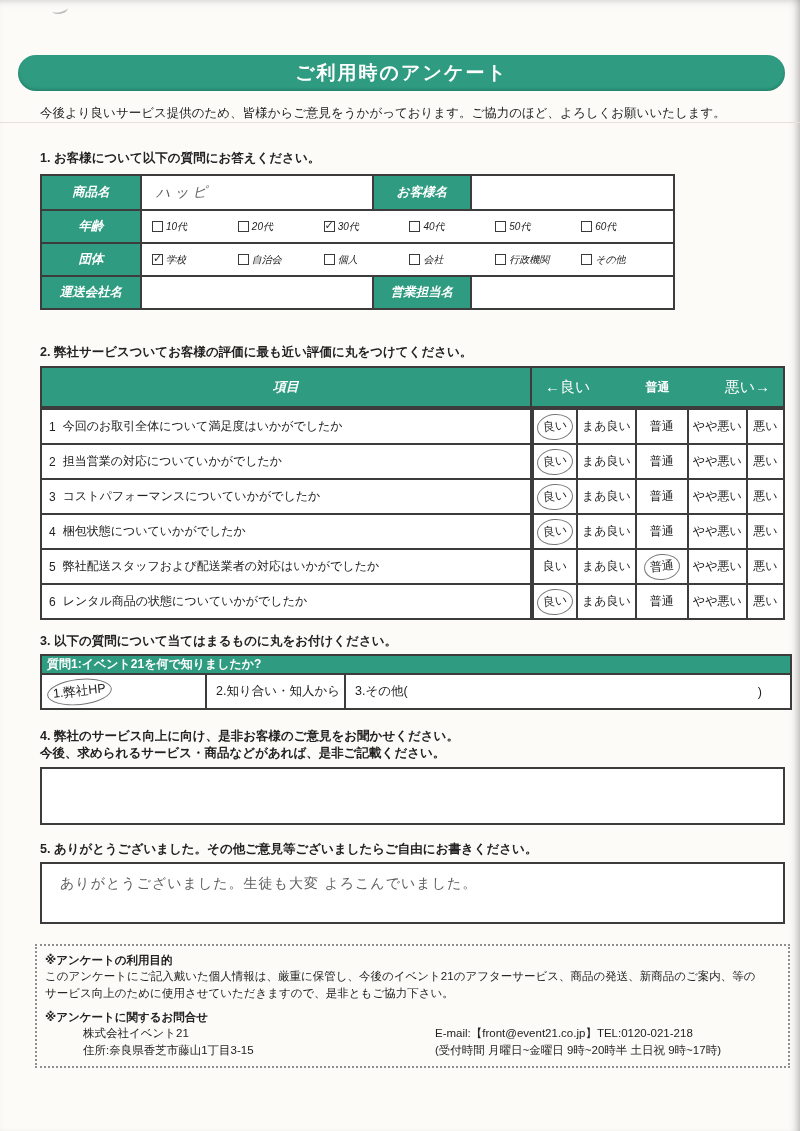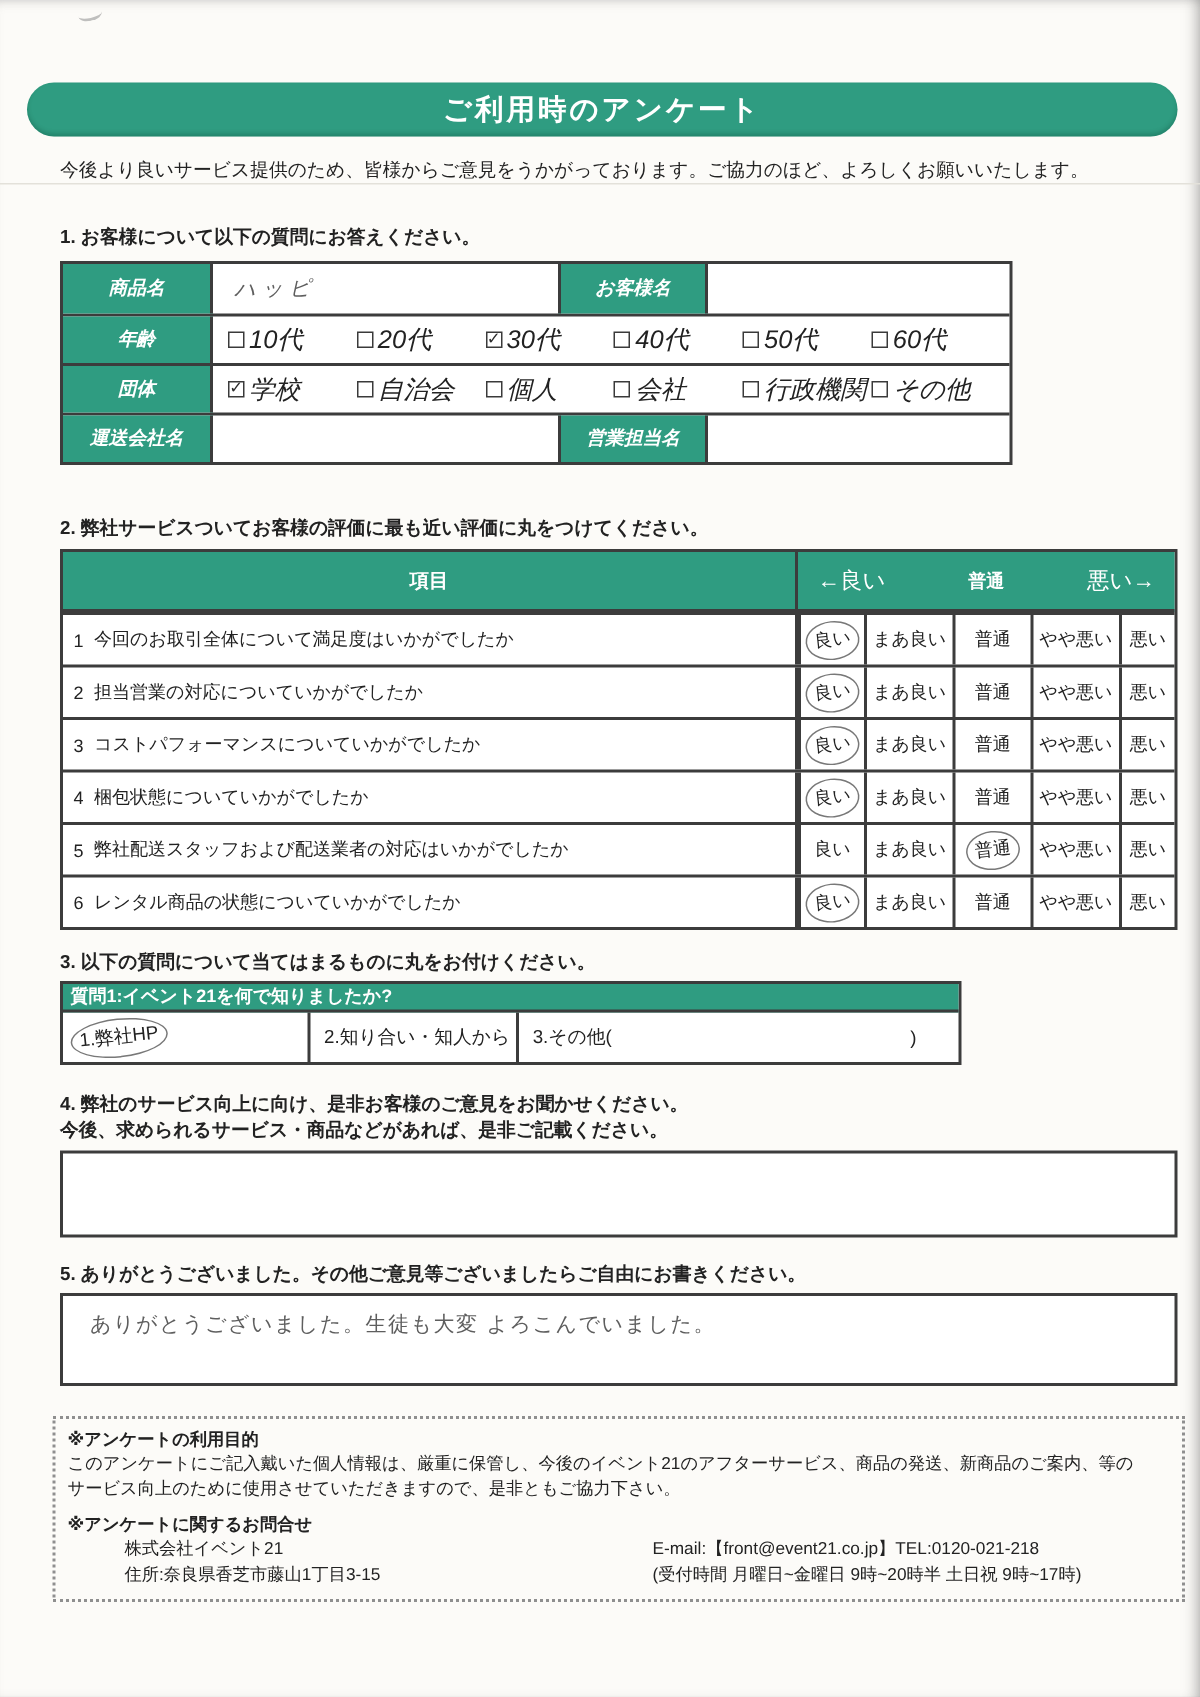--- a/index.html
+++ b/index.html
@@ -40,54 +40,54 @@
   .glabel {
     background:var(--accent); color:#fff; font-size:12.5px; font-weight:bold;
     display:flex; align-items:center; justify-content:center;
     border-right:2px solid var(--line); flex:0 0 100px;
   }
   .glabel.mid { border-left:2px solid var(--line); }
   .vcell { display:flex; align-items:center; padding-left:14px; }
   .v230 { flex:0 0 230px; }
   .v335 { flex:1; }
   .optrow { flex:1; display:flex; align-items:center; padding:0 6px 0 10px; }
-  .opt { flex:1; display:flex; align-items:center; gap:3px; font-size:17px; }
+  .opt { flex:1; display:flex; align-items:center; gap:3px; font-size:10px; }
   .cb {
     width:11px; height:11px; border:1.5px solid #3a3a3a; display:inline-flex;
     align-items:center; justify-content:center; font-size:11px; color:#2c2c2c; flex:0 0 11px;
   }
   .opt.checked .cb::after { content:"✓"; margin-top:-2px; }
 
   .handwrite {
     font-family:"DejaVu Sans",sans-serif; color:var(--hand);
     transform:rotate(-1.5deg); letter-spacing:2px;
   }
   .hw-product { font-size:14px; letter-spacing:4px; }
 
   
   .t2 { margin-top:5px; width:745px; border:2px solid var(--line); background:#fff; }
   .t2-head { display:flex; height:40px; background:var(--accent); color:#fff; border-bottom:2px solid var(--line); }
-  .t2-head .item { flex:0 0 490px; display:flex; align-items:center; justify-content:center; font-size:13px; font-weight:bold; border-right:2px solid var(--line); }
+  .t2-head .item { flex:0 0 490px; display:flex; align-items:center; justify-content:center; font-size:13px; font-weight:bold; border-right:2px solid var(--line);font-style:italic; }
   .t2-head .rhead { flex:1; display:flex; align-items:center; justify-content:space-between; padding:0 13px; }
   .rhead .big { font-size:15px; font-weight:normal; }
   .rhead .sm  { font-size:12px; font-weight:bold; }
   .t2-row { display:flex; height:35px; border-top:2px solid var(--line); }
   .t2-row:first-of-type { border-top:none; }
   .qcell { flex:0 0 490px; display:flex; align-items:center; gap:7px; padding-left:7px; font-size:12px; border-right:2px solid var(--line); }
   .rcell { display:flex; align-items:center; justify-content:center; font-size:12px; border-left:2px solid var(--line); }
   .rcell:first-of-type { border-left:none; }
   .rc0 { flex:0 0 44px; } .rc1 { flex:0 0 53px; } .rc2 { flex:0 0 52px; } .rc3 { flex:0 0 50px; } .rc4 { flex:1; }
   .cw { display:inline-block; padding:2px 4px; white-space:nowrap; }
   .circled .cw {
     border:1.6px solid #787878; border-radius:50%;
     padding:3px 5px 4px; transform:rotate(-6deg);
   }
 
   
-  .t3 { margin-top:4px; width:601px; border:2px solid var(--line); background:#fff; }
+  .t3 { margin-top:4px; width:752px; border:2px solid var(--line); background:#fff; }
   .t3-bar { height:19px; background:var(--accent); color:#fff; font-size:12px; font-weight:bold; display:flex; align-items:center; padding-left:5px; border-bottom:2px solid var(--line); }
   .t3-row { display:flex; height:33px; }
   .t3c { display:flex; align-items:center; padding-left:5px; font-size:12.5px; }
   .t3c1 { flex:0 0 165px; border-right:2px solid var(--line); }
   .t3c2 { flex:0 0 137px; border-right:2px solid var(--line); }
   .t3c3 { flex:1; justify-content:space-between; padding-right:28px; }
 
   .freebox { width:745px; border:2px solid var(--line); background:#fff; }
   .box4 { margin-top:5px; height:58px; }
   .box5 { margin-top:4px; height:62px; padding:10px 0 0 18px; }

